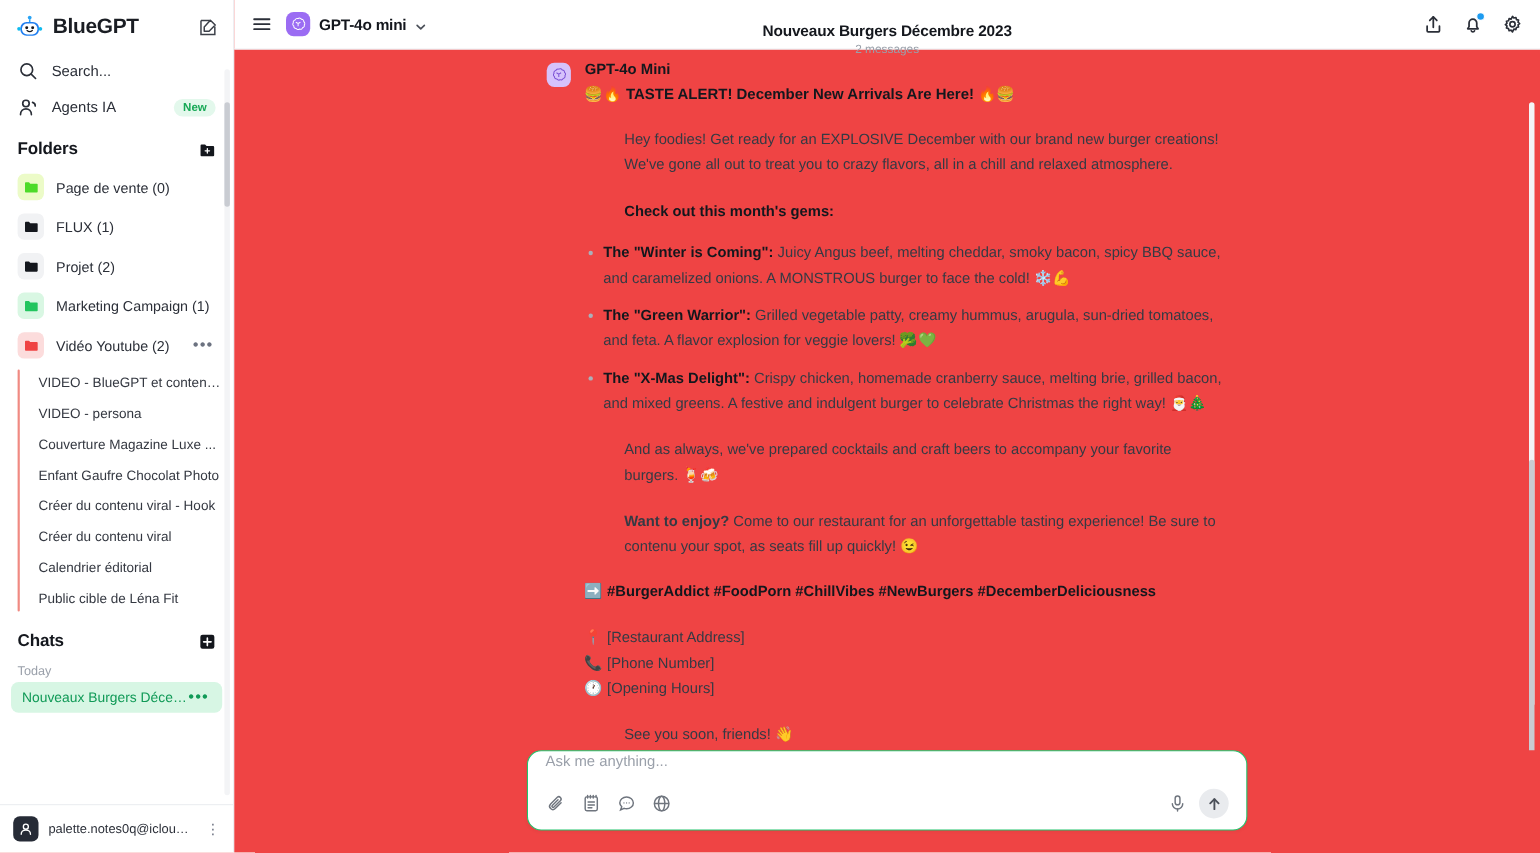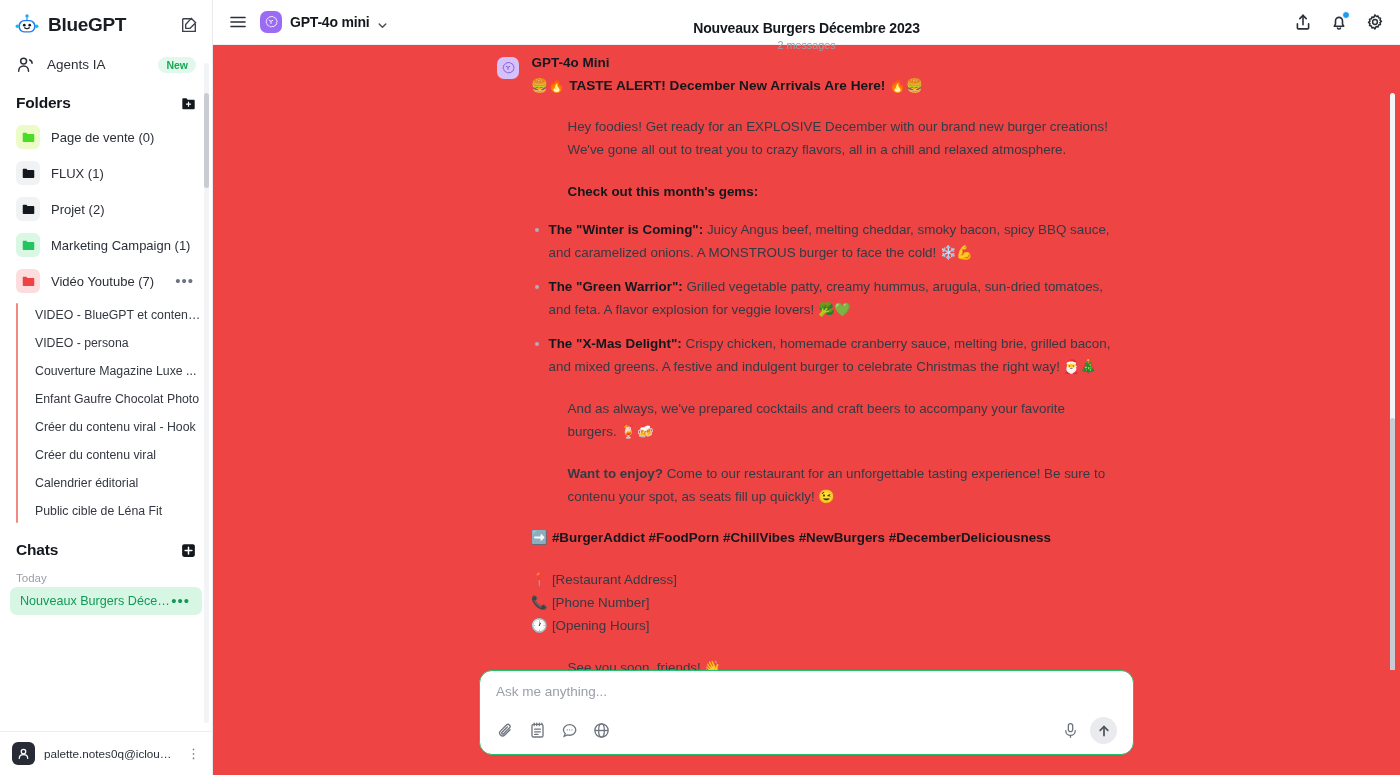--- a/index.html
+++ b/index.html
@@ -178,21 +178,21 @@
   .main-thumb {
     position: absolute; left: 0; top: 325px; width: 5px; height: 300px;
     background: #c9ccd2; border-radius: 3px;
   }
 
   
   .composer-wrap { padding: 0 0 20px 0; display: flex; justify-content: center;
                    position: relative; z-index: 3; }
   .composer {
     width: 655px; border: 1.6px solid #22c36c; border-radius: 13px;
-    background: #ffffff; padding: 13px 16px 10px 16px;
+    background: #ffffff; padding: 1px 16px 10px 16px;
     box-shadow: 0 1px 3px rgba(20,30,50,0.04);
   }
   .composer .ph { font-size: 13.5px; color: #9aa0aa; padding-bottom: 18px; cursor: text; }
   .comp-bar { display: flex; align-items: center; gap: 13px; }
   .c-ico { width: 19px; height: 19px; color: #6f757e; cursor: pointer; }
   .c-right { margin-left: auto; display: flex; align-items: center; gap: 11px; }
   .mic { width: 17px; height: 17px; color: #6f757e; cursor: pointer; }
   .send-btn {
     width: 27px; height: 27px; border-radius: 50%; background: #e9ebee;
     display: flex; align-items: center; justify-content: center; cursor: pointer;
@@ -224,20 +224,29 @@
       <span class="compose-icon">
         <svg viewBox="0 0 20 20" fill="none" stroke="currentColor" stroke-width="1.5">
           <path d="M3 3h9M3 3v14h14V9"></path>
             <path d="M12.5 2.6l4.9 4.9-6.2 6.2H6.3V9.4z" stroke-linejoin="round"></path>
         </svg>
       </span>
     </div>
 
     <div class="sb-scroll">
 
+      <div class="sb-row">
+        <span class="sb-ico">
+          <svg viewBox="0 0 20 20" fill="none" stroke="currentColor" stroke-width="1.6">
+            <circle cx="8.8" cy="8.8" r="5.6"></circle>
+              <line x1="13" y1="13" x2="17.2" y2="17.2" stroke-linecap="round"></line>
+          </svg>
+        </span>
+        <span>Search...</span>
+      </div>
 
       <div class="sb-row">
         <span class="sb-ico">
           <svg viewBox="0 0 20 20" fill="none" stroke="currentColor" stroke-width="1.6">
             <circle cx="8" cy="6.4" r="3.1"></circle>
               <path d="M2.8 17c0-3.4 2.4-5.4 5.2-5.4s5.2 2 5.2 5.4" stroke-linecap="round"></path>
             <path d="M14.3 5.3c1.6.5 2.6 1.9 2.6 3.4" stroke-linecap="round"></path>
           </svg>
         </span>
         <span>Agents IA</span>
@@ -286,21 +295,21 @@
               </svg>
           </span>
           <span class="folder-label">Marketing Campaign (1)</span>
         </div>
         <div class="folder-row">
           <span class="fchip" style="background:#fcdcdc">
             <svg viewBox="0 0 14 14" fill="#ef4343">
                 <path d="M0.8 2.6a.8.8 0 01.8-.8h3.1l1.2 1.4h6.5a.8.8 0 01.8.8v7a.8.8 0 01-.8.8H1.6a.8.8 0 01-.8-.8z"></path>
               </svg>
           </span>
-          <span class="folder-label">Vidéo Youtube (7)</span>
+          <span class="folder-label">Vidéo Youtube (2)</span>
           <span class="dots">•••</span>
         </div>
       </div>
 
       <div class="subtree">
         <div class="sub-row">VIDEO - BlueGPT et contenu...</div>
         <div class="sub-row">VIDEO - persona</div>
         <div class="sub-row">Couverture Magazine Luxe ...</div>
         <div class="sub-row">Enfant Gaufre Chocolat Photo</div>
         <div class="sub-row">Créer du contenu viral - Hook</div>

